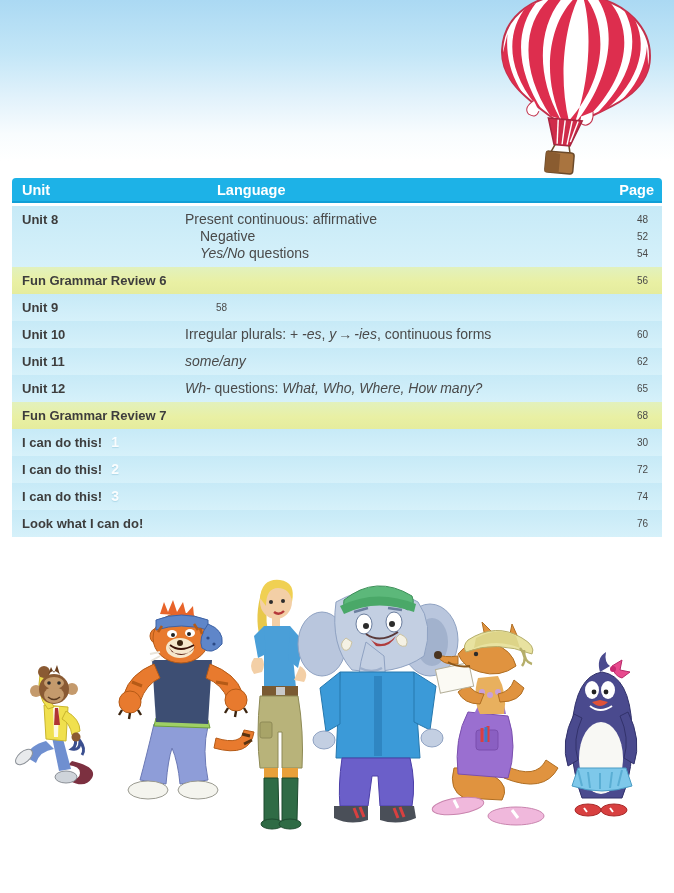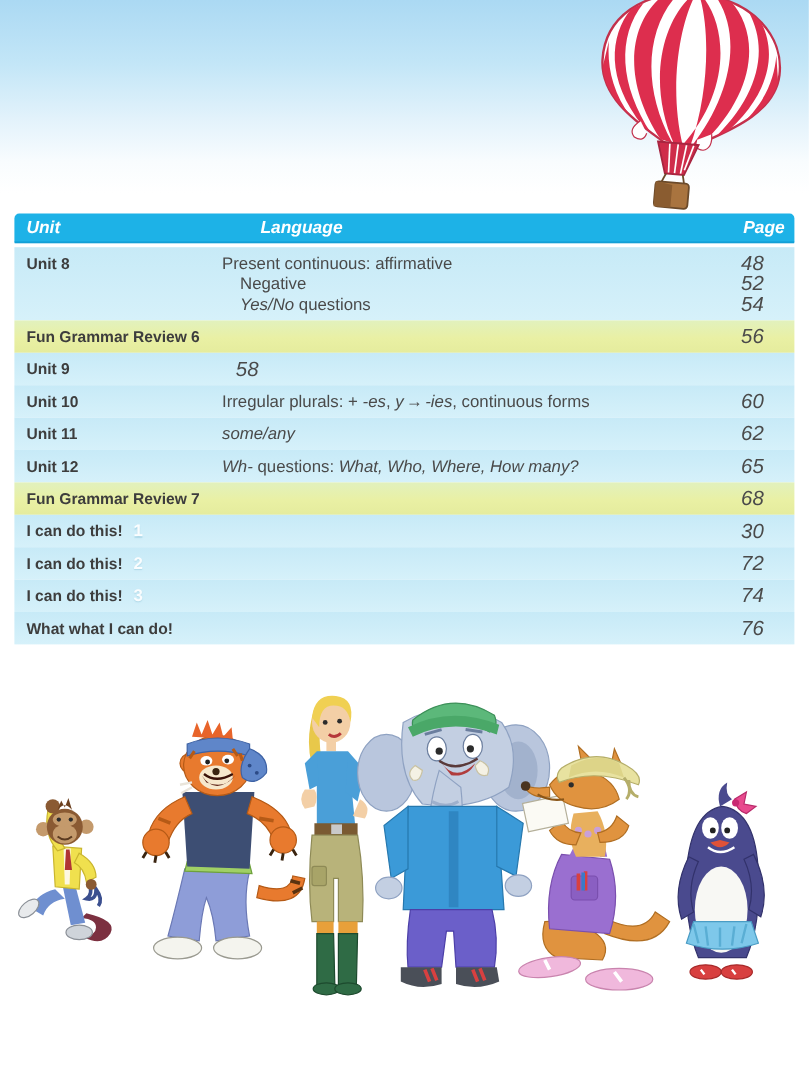--- a/index.html
+++ b/index.html
@@ -7,39 +7,39 @@
     width:674px;height:893px;position:relative;overflow:hidden;
     font-family:"Liberation Sans","DejaVu Sans",sans-serif;
     background:linear-gradient(180deg,#aoputdcf5 0%,#ffffff 100%);
     background:linear-gradient(180deg,#abd9f3 0%,#c3e6f7 6%,#e2f2fb 11%,#f8fcfe 15%,#ffffff 18%,#ffffff 100%);
   }
   
   .toc{position:absolute;left:12px;top:178px;width:650px;}
   .toc-header{
     display:flex;align-items:center;height:23px;
     background:#1db2e7;border-bottom:2px solid #119fd6;
-    border-radius:4px 4px 0 0;color:#ffffff;font-weight:bold;font-size:14.5px;font-style:italic;
+    border-radius:4px 4px 0 0;color:#ffffff;font-weight:bold;font-size:14.5px;
   }
   .h-unit{width:173px;padding-left:10px;box-sizing:border-box;}
   .h-lang{flex:1;margin-left:32px;}
   .h-page{width:56px;text-align:right;padding-right:8px;box-sizing:border-box;}
   .rows{display:flex;flex-direction:column;gap:0;margin-top:3px;}
   .row{display:flex;align-items:flex-start;padding:5px 0;box-sizing:border-box;min-height:27px;}
   .row-blue{background:linear-gradient(180deg,#c7eaf7 0%,#d6f1fa 100%);}
   .row-review{background:linear-gradient(180deg,#e2f1bd 0%,#e9f0a4 55%,#e5ec9d 100%);}
   .unit-label{width:173px;padding-left:10px;box-sizing:border-box;font-weight:bold;
               color:#3d3d3d;font-size:13px;line-height:17px;white-space:nowrap;}
   .badge{color:rgba(255,255,255,0.92);font-weight:bold;margin-left:9px;font-size:14px;
          text-shadow:0 1px 1px rgba(150,200,220,0.6);}
   .lines{flex:1;display:flex;flex-direction:column;}
   .line{display:flex;}
   .lang{flex:1;font-size:14px;color:#4a4a4a;line-height:17px;}
   .lang.ind1{padding-left:15px;}
-  .pg{width:56px;text-align:center;padding-right:14px;box-sizing:border-box;
-      font-size:17px;color:#4a4a4a;line-height:17px;font-style:italic;}
+  .pg{width:56px;text-align:right;padding-right:14px;box-sizing:border-box;
+      font-size:10px;color:#4a4a4a;line-height:17px;}
   .arrow{font-style:normal;font-weight:bold;padding:0 2px;}
   
   .art{position:absolute;}
 </style>
 </head>
 <body>
 
 <svg class="art" style="left:476px;top:-8px;" width="196" height="192" viewBox="0 0 196 192">
   <g transform="rotate(5 98 85)">
     <defs>
@@ -174,21 +174,21 @@
       <div class="row row-blue">
     <div class="unit-label">I can do this!<span class="badge">3</span></div>
     <div class="lines">
           <div class="line">
             <div class="lang"></div>
             <div class="pg">74</div>
           </div>
         </div>
   </div>
       <div class="row row-blue">
-    <div class="unit-label">What what I can do!</div>
+    <div class="unit-label">Look what I can do!</div>
     <div class="lines">
           <div class="line">
             <div class="lang"></div>
             <div class="pg">76</div>
           </div>
         </div>
   </div>
     </div>
 </div>
 

